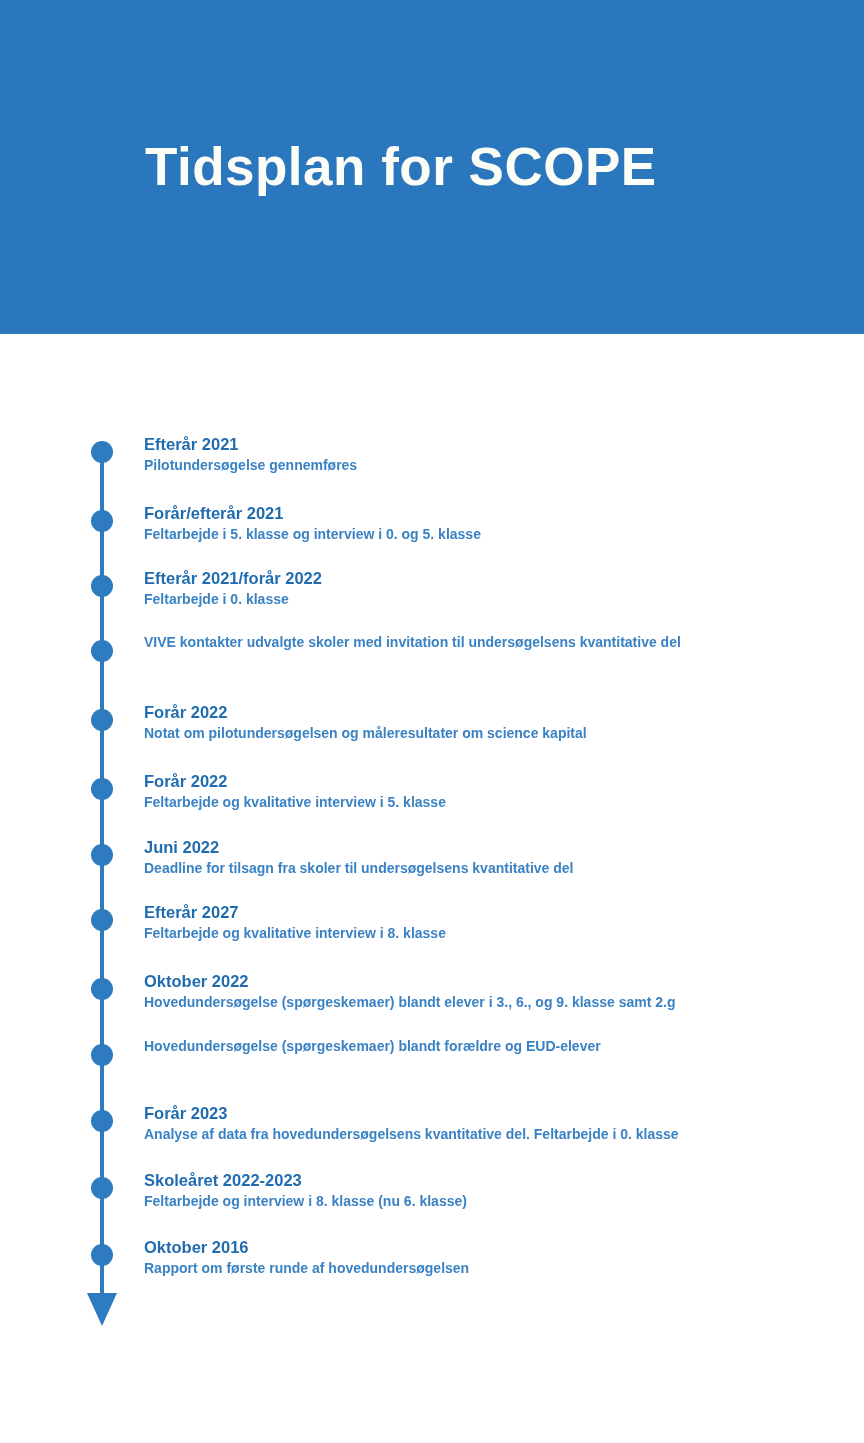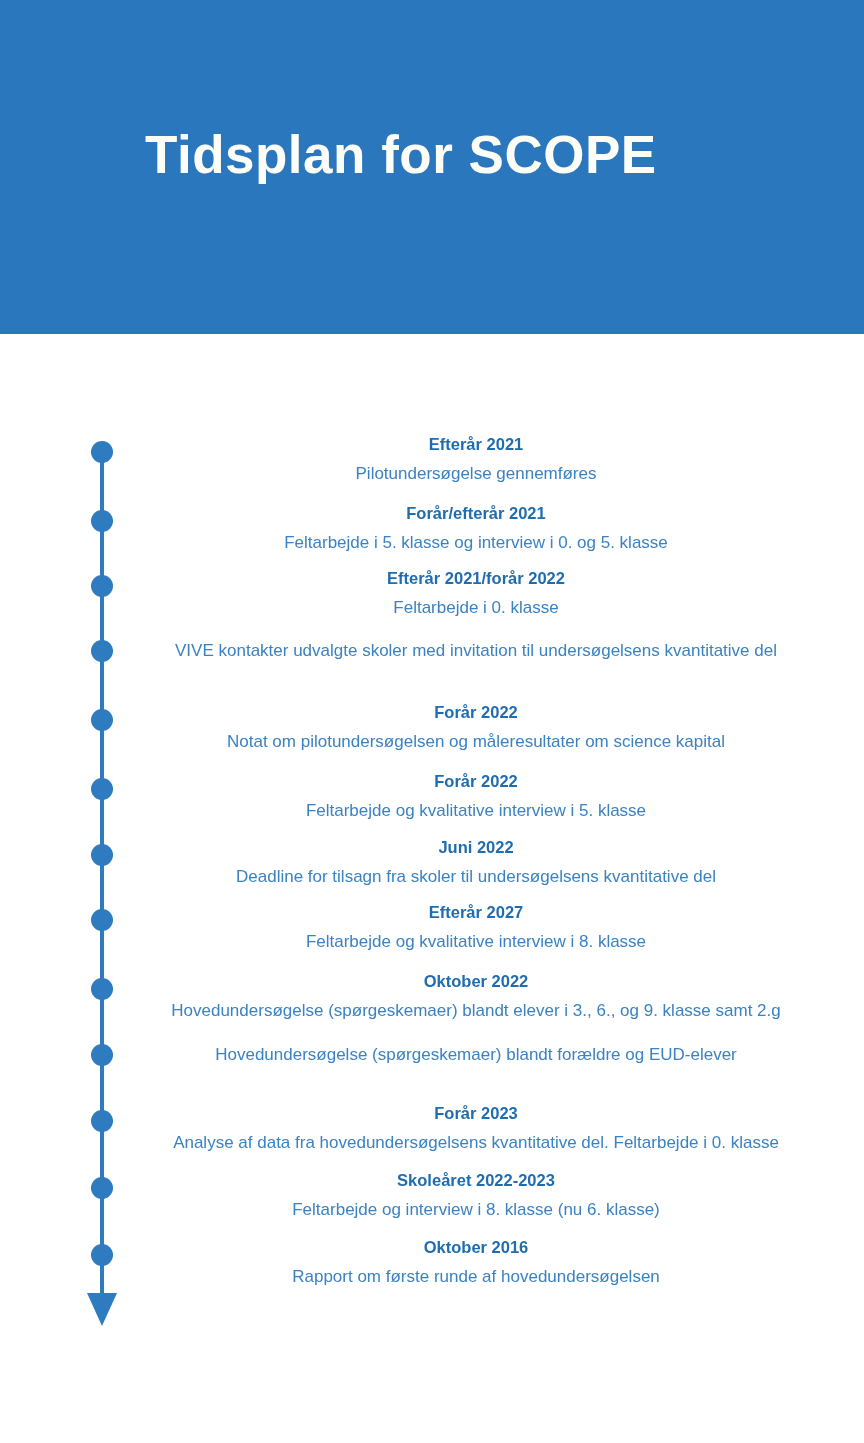--- a/index.html
+++ b/index.html
@@ -21,21 +21,21 @@
     position: absolute;
     left: 0;
     top: 0;
     width: 864px;
     height: 334px;
     background: #2a77bd;
   }
   .header-title {
     position: absolute;
     left: 145px;
-    top: 128px;
+    top: 140px;
     font-size: 53px;
     font-weight: bold;
     color: #fdfdf8;
     letter-spacing: 0.5px;
     white-space: nowrap;
     line-height: 1;
   }
 
   
   .timeline {
@@ -78,39 +78,38 @@
     position: absolute;
     left: 91px;
     top: 0;
     width: 22px;
     height: 22px;
     border-radius: 50%;
     background: #2f7bbf;
   }
   .entry-text {
     position: absolute;
-    left: 126px;
+    left: 144px;
     top: -8px;
     width: 700px;
-    text-align: center;
   }
   .entry-label {
     font-size: 16.5px;
     font-weight: bold;
     color: #1f6cb0;
     line-height: 1.35;
     white-space: nowrap;
   }
   .entry-desc {
-    font-size: 17px;
-    font-weight: normal;
+    font-size: 14px;
+    font-weight: bold;
     color: #3a82c4;
     line-height: 1.38;
     white-space: nowrap;
-    margin-top: 7px;
+    margin-top: 1px;
   }
 </style>
 </head>
 <body>
 
 <div class="header-band">
   <div class="header-title">Tidsplan for SCOPE</div>
 </div>
 
 <div class="timeline">

